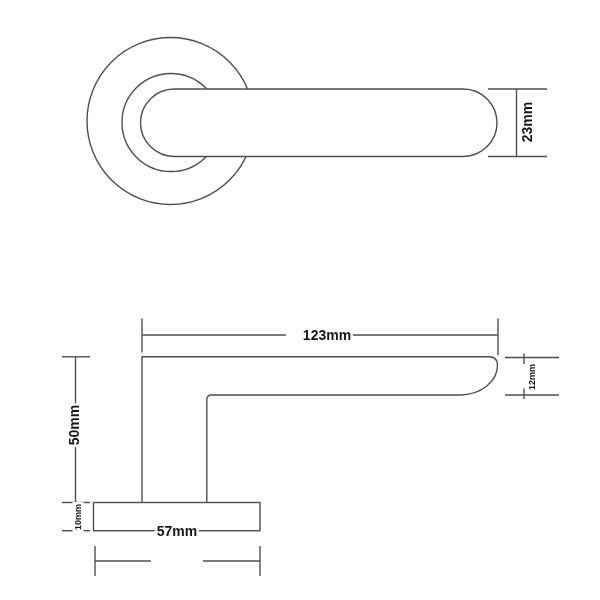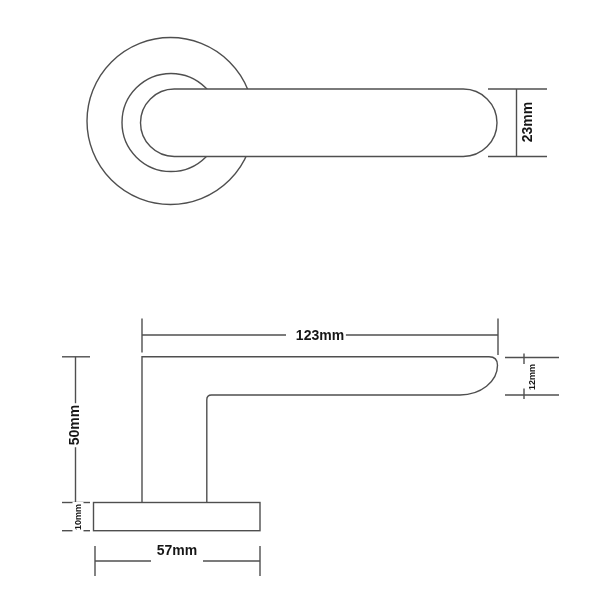--- a/index.html
+++ b/index.html
@@ -85,23 +85,23 @@
         <path d="M505 357.5 H559"></path>
         <path d="M505 395 H559"></path>
         <path d="M524 353.5 V364"></path>
         <path d="M524 388.5 V399"></path>
       </g>
     </g>
   </svg>
 
   <span class="lbl rot fs14" style="left:526.5px; top:122px;">23mm</span>
 
-  <span class="lbl fs14" style="left:320px; top:335px;text-align:center;">123mm</span>
+  <span class="lbl fs14" style="left:327px; top:335px;text-align:center;">123mm</span>
 
   <span class="lbl rot fs14" style="left:73.5px; top:425px;">50mm</span>
 
   <span class="lbl rot fs9" style="left:77.5px; top:516.5px;">10mm</span>
 
-  <span class="lbl fs14" style="left:177px; top:550px;">57mm</span>
+  <span class="lbl fs14" style="left:177px; top:531px;">57mm</span>
 
   <span class="lbl rot fs9" style="left:531.5px; top:376.5px;">12mm</span>
 
 </div>
 
 </body></html>

